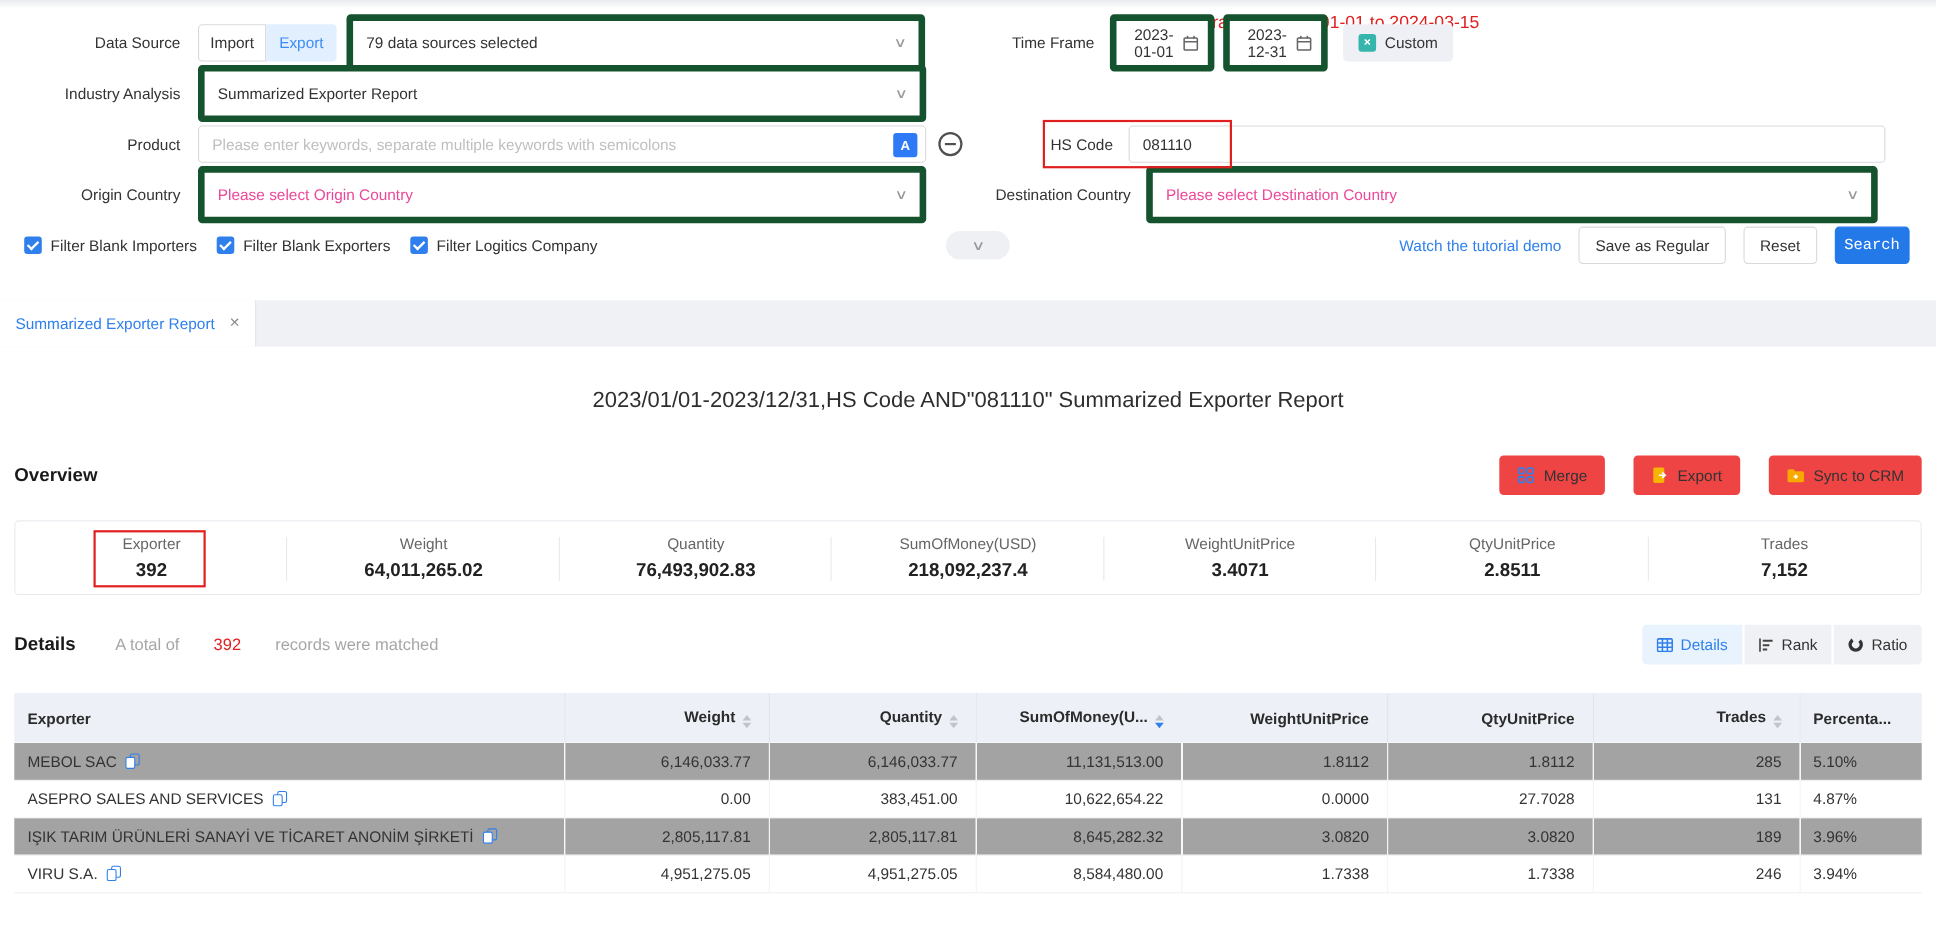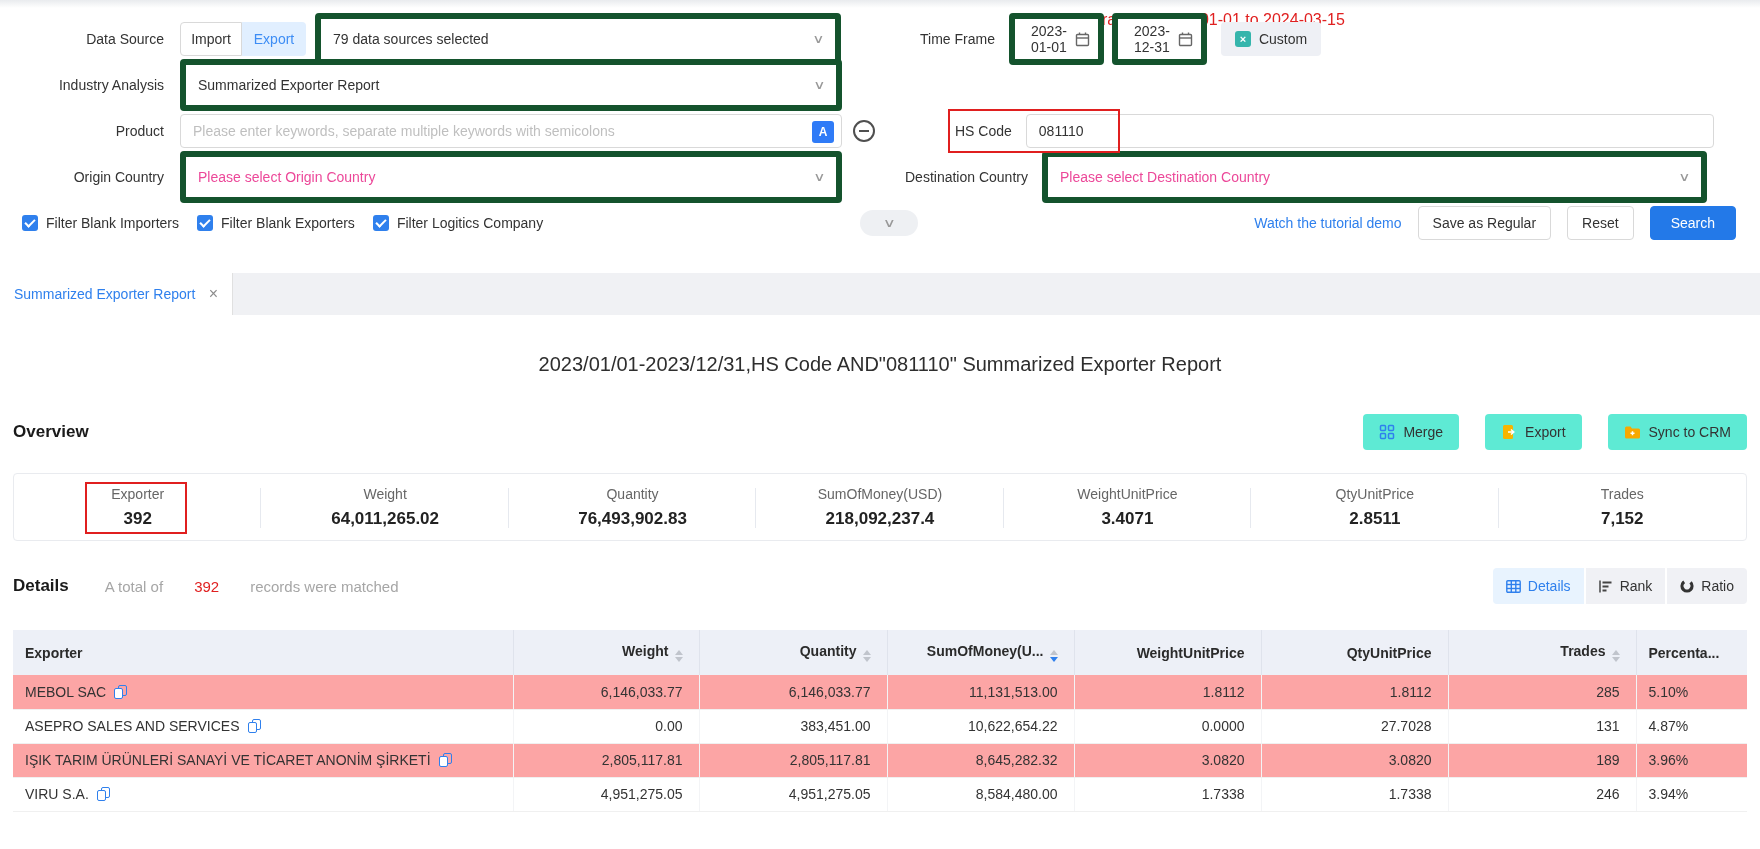--- a/index.html
+++ b/index.html
@@ -67,36 +67,36 @@
   .cb::after { content:""; position:absolute; left:5px; top:2px; width:4px; height:8px;
                border:solid #fff; border-width:0 2px 2px 0; transform:rotate(45deg); }
   .expand-pill { position:absolute; left:860px; top:4px; width:58px; height:26px; background:#eef0f3;
                  border-radius:13px; color:#999; font-size:12px; display:flex; align-items:center;
                  justify-content:center; cursor:pointer; }
   .expand-pill span { transform:scaleX(1.5); }
   .form-actions { position:absolute; right:24px; top:0; height:34px; display:flex; align-items:center; gap:16px; }
   .link { color:#2f80ed; cursor:pointer; }
   .btn { height:34px; padding:0 14px; border:1px solid #d9d9d9; border-radius:4px; background:#fff;
          color:#333; font-size:14px; display:inline-flex; align-items:center; cursor:pointer; }
-  .btn-primary { background:#2379e8; border-color:#2379e8; color:#fff; padding:0 20px; }
+  .btn-primary { background:#2379e8; border-color:#2379e8; color:#fff; padding:0 8px;font-family:Liberation Mono, monospace; }
 
   
   .tabbar { margin-top:33px; height:42px; background:#f0f1f4; display:flex; }
   .tab { width:233px; height:42px; background:#fff; display:flex; align-items:center; padding:0 14px;
          color:#2f80ed; font-size:14px; border-right:1px solid #e0e0e0; cursor:pointer; }
   .tab-close { margin-left:auto; color:#8c8c8c; font-size:16px; cursor:pointer; }
 
   
   .report-title { text-align:center; font-size:20px; font-weight:500; color:#2e2e2e;
                   margin:35px 0 0 0; line-height:28px; }
 
   .section-head { display:flex; align-items:center; margin:36px 13px 0; height:36px; }
   .section-head h2 { font-size:17px; font-weight:bold; color:#1a1a1a; margin:0;text-align:right; }
   .chips { margin-left:auto; display:flex; gap:26px; }
-  .chip-btn { height:36px; background:#5eead4; border-radius:4px; padding:0 16px; display:flex;
+  .chip-btn { height:36px; background:#ef4444; border-radius:4px; padding:0 16px; display:flex;
               align-items:center; gap:8px; font-size:14px; color:#333; cursor:pointer; }
 
   .stats { position:relative; margin:23px 13px 0; height:68px; border:1px solid #e9ebef;
            border-radius:4px; display:flex; }
   .stat { flex:1; display:flex; flex-direction:column; align-items:center; justify-content:center;
           position:relative; }
   .stat:not(:last-child)::after { content:""; position:absolute; right:0; top:14px; height:40px;
           width:1px; background:#e6e9ef; }
   .stat .sl { font-size:14px; color:#666; }
   .stat .sv { font-size:17px; font-weight:bold; color:#222; margin-top:7px; }
@@ -115,21 +115,21 @@
   .vbtn.active { background:#e8f3fe; color:#2f80ed; }
 
   
   table { margin:26px 13px 0; border-collapse:collapse; table-layout:fixed; width:1734px; }
   thead th { background:#edf0f7; height:45px; font-size:14px; font-weight:bold; color:#2b2b2b;
              border-right:1px solid #dfe3ec; padding:0 16px; white-space:nowrap; overflow:hidden; }
   thead th:last-child { border-right:none; }
   tbody td { height:34px; font-size:14px; color:#333; border-bottom:1px solid #f0f0f0;
              border-right:1px solid #f3f4f6; padding:0 16px; white-space:nowrap; overflow:hidden; }
   tbody td:last-child { border-right:none; }
-  tbody tr.stripe { background:#fca5a5;margin-top:19px; }
+  tbody tr.stripe { background:#a3a3a3;margin-top:19px; }
   .al { text-align:left; } .ar { text-align:right; }
   th.al { padding-left:12px; } td.al { padding-left:12px; }
   .exp-name { color:#333; }
   .copy-icon { position:relative; display:inline-block; width:12px; height:14px; margin-left:8px;
                vertical-align:-2px; }
   .copy-icon::after { content:""; position:absolute; left:4px; top:0; width:7px; height:9px;
                border:1.5px solid #2f80ed; border-radius:2px; }
   .copy-icon::before { content:""; position:absolute; left:0; bottom:0; width:7px; height:9px;
                border:1.5px solid #2f80ed; border-radius:2px; background:#fff; z-index:1; }
   .sort { display:inline-flex; flex-direction:column; gap:2px; margin-left:6px; vertical-align:1px; }

